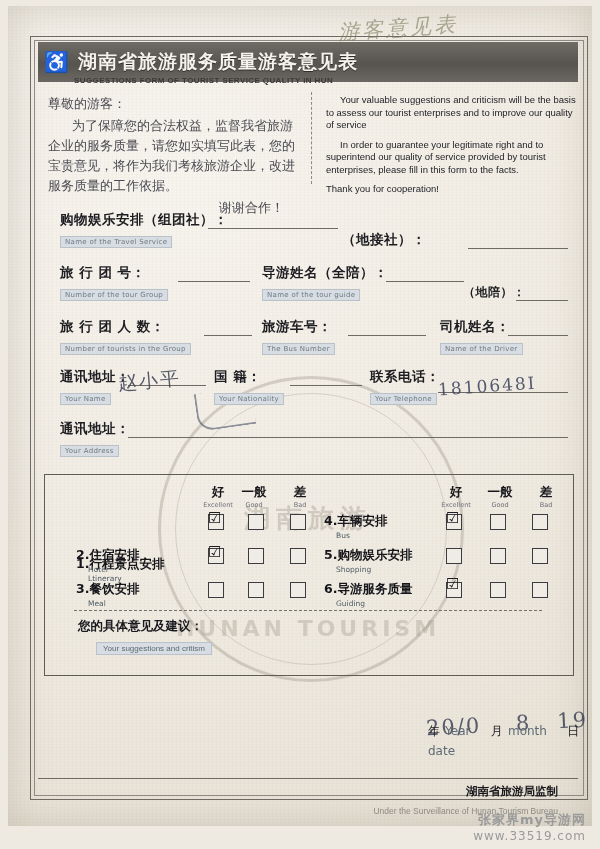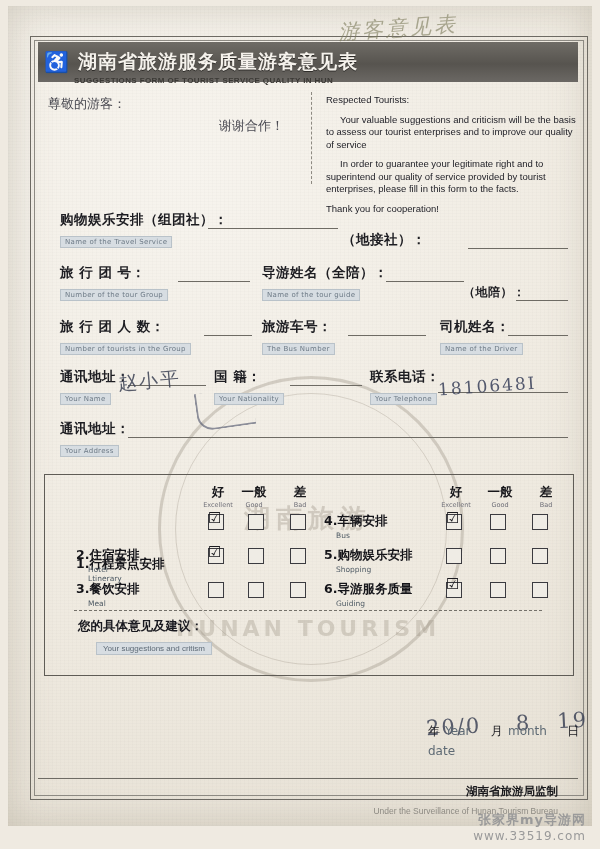--- a/index.html
+++ b/index.html
@@ -223,25 +223,25 @@
   <div class="ghost ghost-2">FORM OF TOURIST SERVICE QUALITY</div>
 
   <div class="title-bar">
     <span class="wheelchair">♿</span>
     <span class="title-cn">湖南省旅游服务质量游客意见表</span>
   </div>
   <div class="title-en">SUGGESTIONS FORM OF TOURIST SERVICE QUALITY IN HUN</div>
 
   <div class="intro-cn">
     <span class="ttl">尊敬的游客：</span>
+    <span class="body">为了保障您的合法权益，监督我省旅游企业的服务质量，请您如实填写此表，您的宝贵意见，将作为我们考核旅游企业，改进服务质量的工作依据。</span>
     <span class="sign">谢谢合作！</span>
   </div>
   <div class="vrule"></div>
   <div class="intro-en">
-    <p>Respected Tourists:</p>
     <p class="ind">Your valuable suggestions and criticism will be the basis to assess our tourist enterprises and to improve our quality of service</p>
     <p class="ind">In order to guarantee your legitimate right and to superintend our quality of service provided by tourist enterprises, please fill in this form to the facts.</p>
     <p>Thank you for cooperation!</p>
   </div>
 
   <div class="ghost-col" style="left:70px;top:180px;">&nbsp;</div>
 
   <div class="fld" style="left:52px;top:205px;">
     <div class="lab-cn">购物娱乐安排（组团社）：</div>
     <div class="lab-en">Name of the Travel Service</div>

